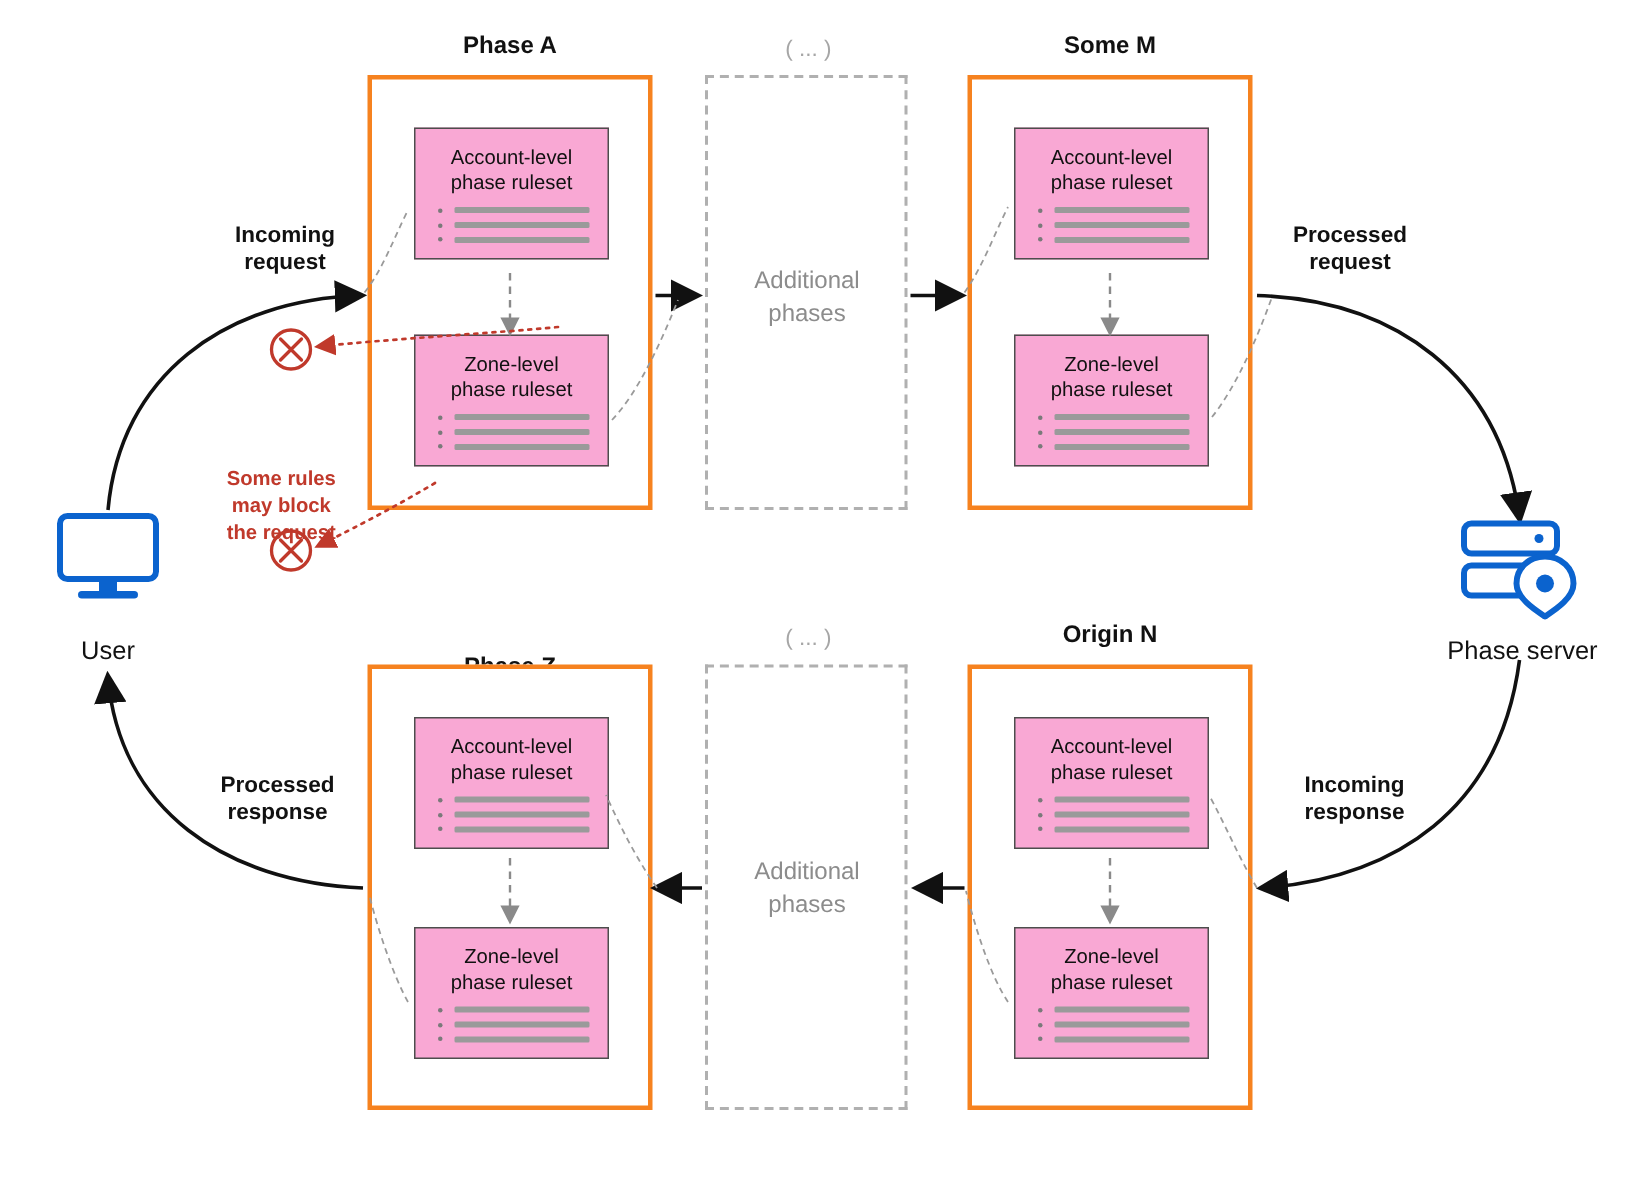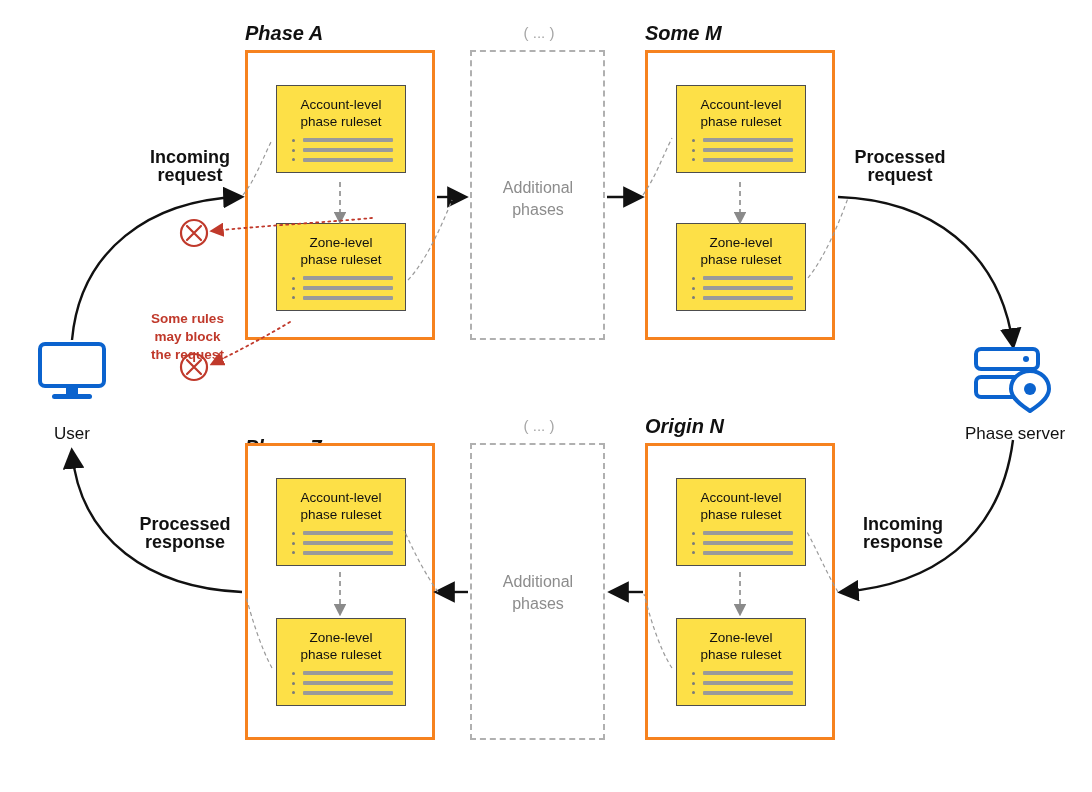--- a/index.html
+++ b/index.html
@@ -21,26 +21,25 @@
   svg.layer {
     position: absolute;
     left: 0;
     top: 0;
     width: 1092px;
     height: 792px;
     pointer-events: none;
   }
   .phase-title {
     position: absolute;
-    font-size: 20px;
+    font-size: 16px;
     font-weight: bold;
     color: #111111;
-    text-align: left;
+    text-align: center;
     white-space: nowrap;
-    font-style: italic;
   }
   .phase-box {
     position: absolute;
     border: 3px solid #f6821f;
     background: #ffffff;
     box-sizing: border-box;
   }
   .dashed-box {
     position: absolute;
     border: 2px dashed #b0b0b0;
@@ -58,21 +57,21 @@
   .dots-label {
     position: absolute;
     font-size: 15px;
     color: #a6a6a6;
     text-align: center;
     white-space: nowrap;
   }
   .ruleset {
     position: absolute;
     border: 1px solid #4d4d4d;
-    background: #fde047;
+    background: #f9a8d4;
     box-sizing: border-box;
     padding: 10px 12px 10px 12px;
   }
   .ruleset-title {
     font-size: 13.5px;
     line-height: 17px;
     color: #111111;
     text-align: center;
     margin-bottom: 8px;
   }
@@ -104,21 +103,21 @@
   }
   .rule-dots i {
     display: block;
     width: 3px;
     height: 3px;
     border-radius: 50%;
     background: #7a7a7a;
   }
   .edge-label {
     position: absolute;
-    font-size: 18px;
+    font-size: 15px;
     font-weight: bold;
     line-height: 18px;
     color: #111111;
     text-align: center;
     white-space: nowrap;
   }
   .block-label {
     position: absolute;
     font-size: 13.5px;
     font-weight: bold;

